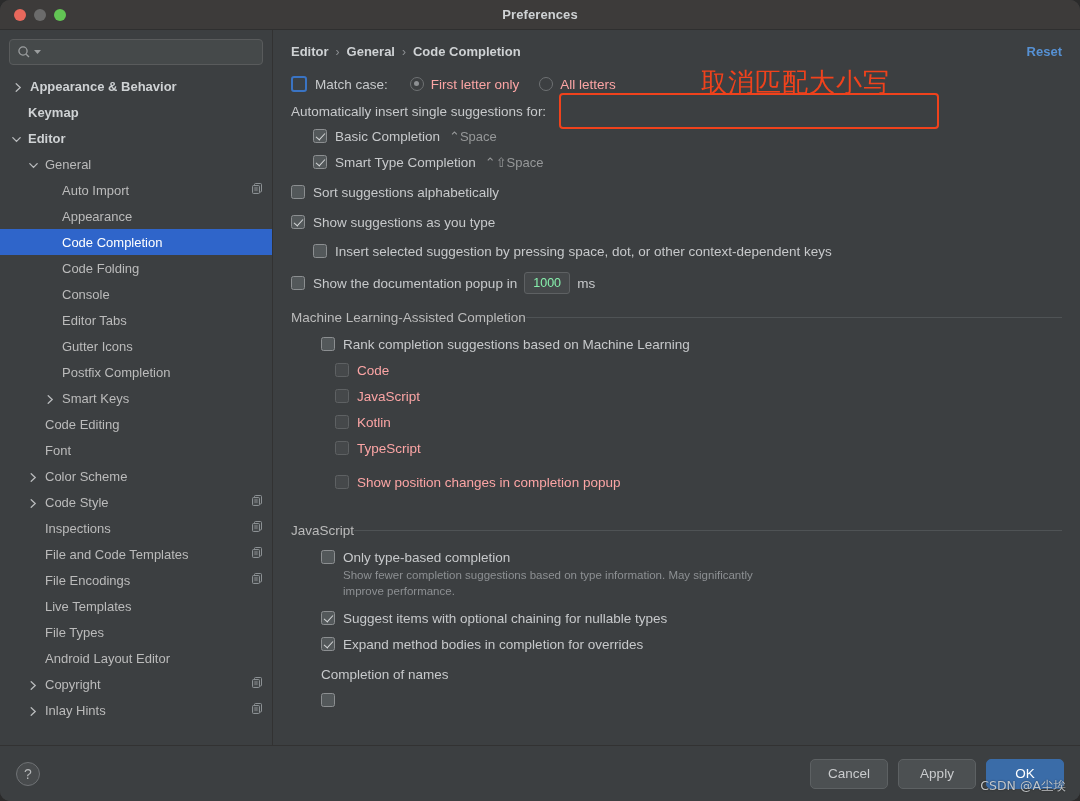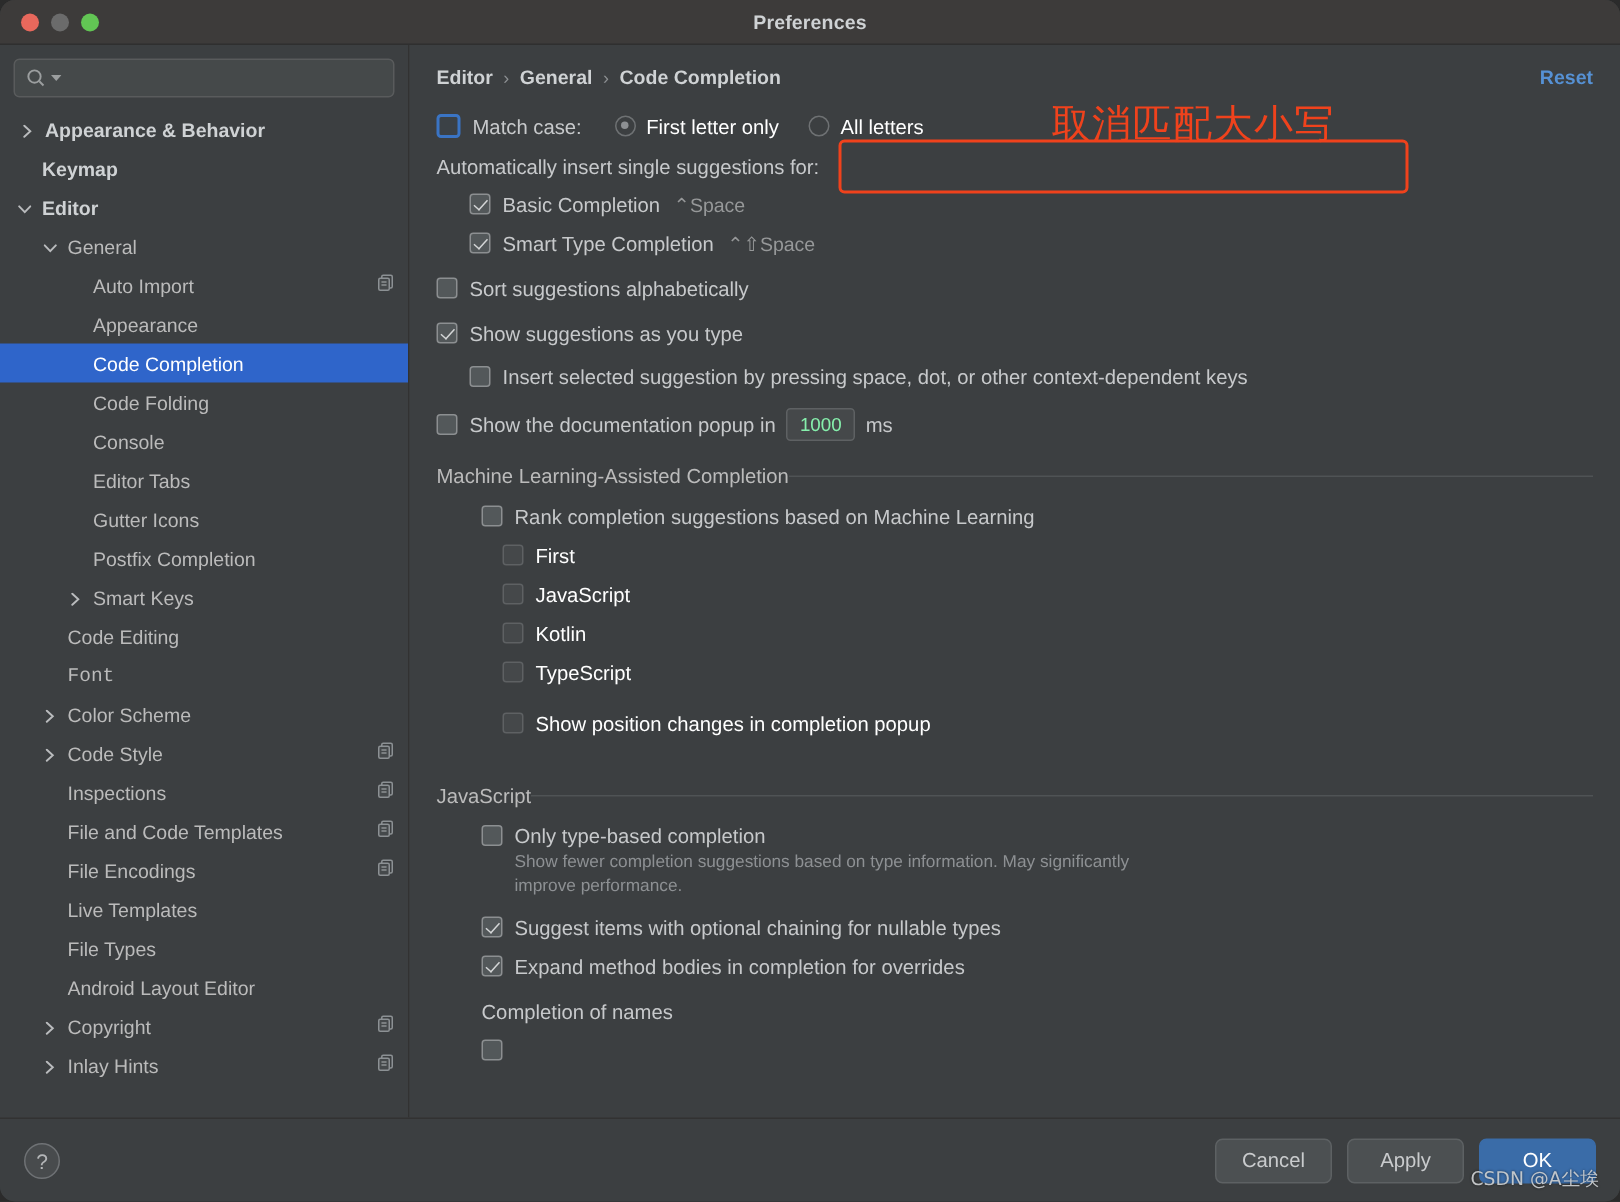--- a/index.html
+++ b/index.html
@@ -88,21 +88,21 @@
     padding: 14px 0 10px 0;
   }
   .crumbs .sep { color: #8d9093; font-weight: normal; font-size: 12px;}
   .reset-link {
     position: absolute; right: 18px; top: 14px;
     color: #5691d4; font-size: 13px; font-weight: bold; cursor: pointer;
   }
 
   .opt { display: flex; align-items: center; height: 26px; }
   .opt .txt { font-size: 13.5px; color: #c7c9cb; }
-  .opt .txt.dim { color: #ffffff; }
+  .opt .txt.dim { color: #fca5a5; }
   .opt .shortcut { font-size: 13px; color: #969899; margin-left: 9px; }
 
   
   .cb {
     width: 14px; height: 14px; flex: 0 0 14px;
     border: 1px solid #8c8f91; border-radius: 2.5px;
     background: #53585a; margin-right: 8px;
     position: relative;
   }
   .cb.checked::after {
@@ -292,21 +292,21 @@
           <div class="tree-row" style="padding-left: 46px;">
             <span class="arrow"><svg width="9" height="9" viewBox="0 0 9 9">
                 <path d="M2.2 0.8 L6.2 4.5 L2.2 8.2" fill="none" stroke="#b9bbbd" stroke-width="1.3" stroke-linecap="round"></path>
               </svg></span>
             <span class="label">Smart Keys</span>
           </div>
           <div class="tree-row" style="padding-left: 29px;">
             <span class="arrow none"></span>
             <span class="label">Code Editing</span>
           </div>
-          <div class="tree-row" style="padding-left: 29px; font-family: Liberation Mono, monospace;">
+          <div class="tree-row" style="padding-left: 29px;">
             <span class="arrow none"></span>
             <span class="label">Font</span>
           </div>
           <div class="tree-row" style="padding-left: 29px;">
             <span class="arrow"><svg width="9" height="9" viewBox="0 0 9 9">
                 <path d="M2.2 0.8 L6.2 4.5 L2.2 8.2" fill="none" stroke="#b9bbbd" stroke-width="1.3" stroke-linecap="round"></path>
               </svg></span>
             <span class="label">Color Scheme</span>
           </div>
           <div class="tree-row" style="padding-left: 29px;">
@@ -453,21 +453,21 @@
       </div>
 
       <div class="opt indent3">
         <span class="cb"></span>
         <span class="txt">Rank completion suggestions based on Machine Learning</span>
       </div>
 
       <div id="ml-langs">
           <div class="opt indent2">
             <span class="cb disabled"></span>
-            <span class="txt dim">First</span>
+            <span class="txt dim">Code</span>
           </div>
           <div class="opt indent2">
             <span class="cb disabled"></span>
             <span class="txt dim">JavaScript</span>
           </div>
           <div class="opt indent2">
             <span class="cb disabled"></span>
             <span class="txt dim">Kotlin</span>
           </div>
           <div class="opt indent2">

